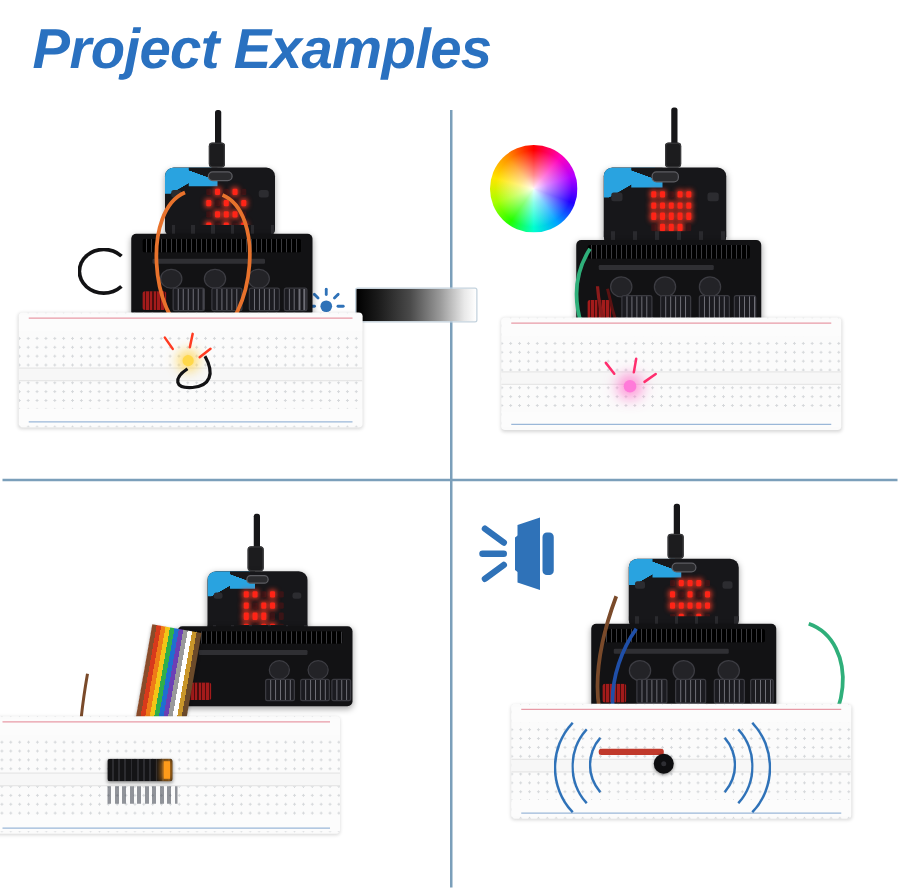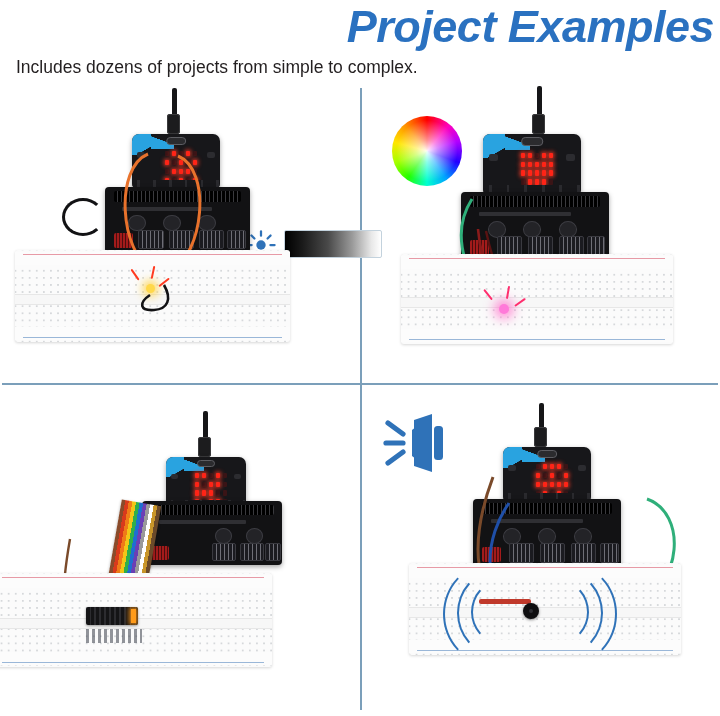--- a/index.html
+++ b/index.html
@@ -7,21 +7,21 @@
     width:720px;height:716px;
     background:#ffffff;
     font-family:"Liberation Sans", sans-serif;
     overflow:hidden;
     position:relative;
   }
   
   .header{position:absolute;left:14px;top:2px;width:700px;}
   .title{
     font-size:45px;line-height:50px;font-style:italic;font-weight:700;
-    color:#2a71c0;letter-spacing:-0.5px;margin:0;white-space:nowrap;text-align:right;
+    color:#2a71c0;letter-spacing:-0.5px;margin:12px;white-space:nowrap;
   }
   .subtitle{
     font-size:17.5px;line-height:22px;color:#231f20;margin:4px 0 0 2px;white-space:nowrap;
   }
   
   .v-divider{position:absolute;left:360px;top:88px;width:1.6px;height:622px;background:#7b9fba;}
   .h-divider{position:absolute;left:2px;top:383px;width:716px;height:1.6px;background:#7b9fba;}
   
   .quad{position:absolute;}
   #quad-tl{left:0px;top:92px;width:360px;height:291px;}
@@ -125,21 +125,20 @@
   .buzzer::after{content:"";position:absolute;left:50%;top:50%;transform:translate(-50%,-50%);
     width:4px;height:4px;border-radius:50%;background:#2e2e33;}
   .sound-arc{position:absolute;border:2.5px solid #2f72b8;border-radius:50%;}
   .resistor{position:absolute;height:5px;background:#c0392b;border-radius:2px;}
 </style>
 </head>
 <body>
 
 <div class="header">
   <div class="title">Project Examples</div>
-  <div class="subtitle">Includes dozens of projects from simple to complex.</div>
 </div>
 
 <div class="v-divider"></div>
 <div class="h-divider"></div>
 
 <div class="quad" id="quad-tl">
 
   <svg class="icon-wrap brightness-icon" viewBox="0 0 32 32">
     <circle cx="16" cy="16" r="5" fill="#2f72b8"></circle>
     <g stroke="#2f72b8" stroke-width="2.4" stroke-linecap="round">

